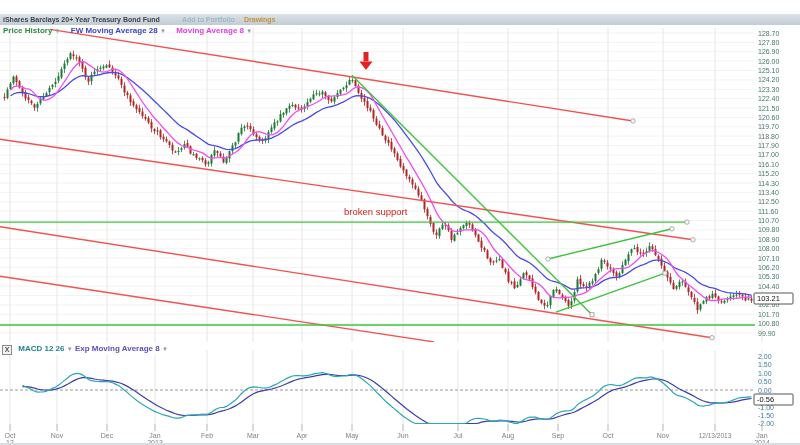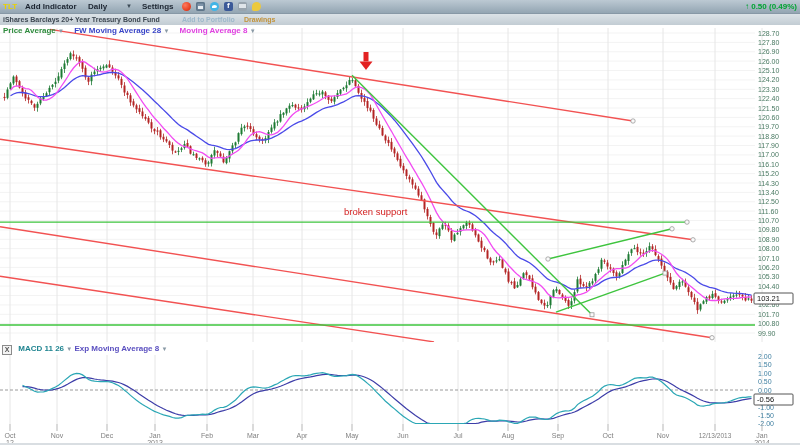--- a/index.html
+++ b/index.html
@@ -741,51 +741,37 @@
         <text x="663" y="438" font-size="7" fill="#808080" text-anchor="middle">Nov</text>
         <line x1="715" y1="424" x2="715" y2="431" stroke="#b5b5b5" stroke-width="1"></line>
         <text x="715" y="438" font-size="6.5" fill="#808080" text-anchor="middle">12/13/2013</text>
         <line x1="762" y1="424" x2="762" y2="431" stroke="#b5b5b5" stroke-width="1"></line>
         <text x="762" y="438" font-size="7" fill="#808080" text-anchor="middle">Jan</text>
         <text x="762" y="445" font-size="7" fill="#808080" text-anchor="middle">2014</text>
       </g>
       <rect x="0" y="443" width="800" height="2" fill="#d9dee2"></rect>
     </svg>
 
-  <div class="bar1">
-    <span class="sym">TLT</span>
-    <span class="tb" style="left:25px">Add Indicator</span>
-    <span class="tb" style="left:88px">Daily</span>
-    <span class="caret" style="left:126px;top:3px">▼</span>
-    <span class="tb" style="left:142px">Settings</span>
-    <span class="icon ic-record" style="left:182px"></span>
-    <span class="icon ic-chart" style="left:196px"></span>
-    <span class="icon ic-twitter" style="left:210px"></span>
-    <span class="icon ic-facebook" style="left:224px"></span>
-    <span class="icon ic-email" style="left:238px"></span>
-    <span class="icon ic-chat" style="left:252px"></span>
-    <span class="quote"><i style="font-style:normal">↑</i> <i style="font-style:normal">0.50 (0.49%)</i></span>
-  </div>
 
   <div class="bar2">
     <span class="fund">iShares Barclays 20+ Year Treasury Bond Fund</span>
     <span class="lnk-blue" style="left:182px">Add to Portfolio</span>
     <span class="lnk-tan" style="left:244px">Drawings</span>
   </div>
 
   <div class="indrow">
-    <span class="ind-green">Price Average</span>
+    <span class="ind-green">Price History</span>
     <span class="dcaret">▼</span><span class="sep"></span>
     <span class="ind-blue">FW Moving Average 28</span>
     <span class="dcaret">▼</span><span class="sep"></span>
     <span class="ind-mag">Moving Average 8</span>
     <span class="dcaret">▼</span>
   </div>
 
   <div class="macdrow">
     <span class="xbox">X</span>
-    <span class="ind-teal">MACD 11 26</span>
+    <span class="ind-teal">MACD 12 26</span>
     <span class="dcaret">▼</span><span class="sep"></span>
     <span class="ind-purp">Exp Moving Average 8</span>
     <span class="dcaret">▼</span>
   </div>
 
 </div>
 
 </body></html>

